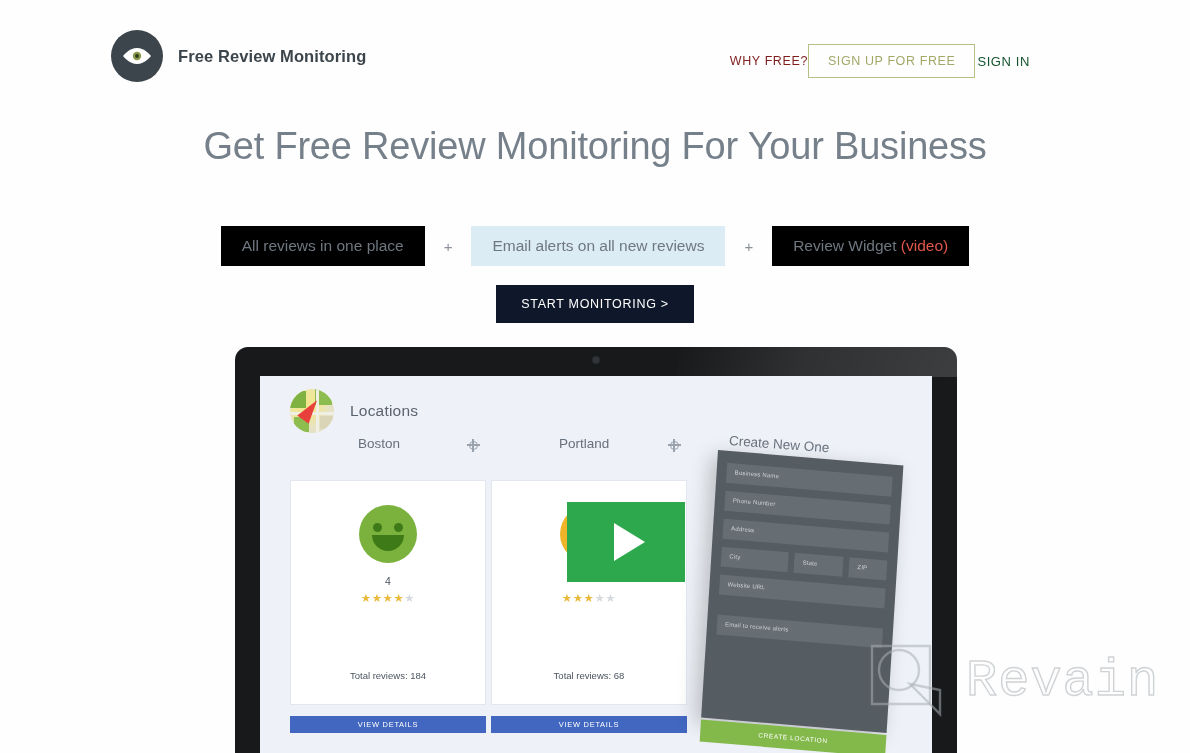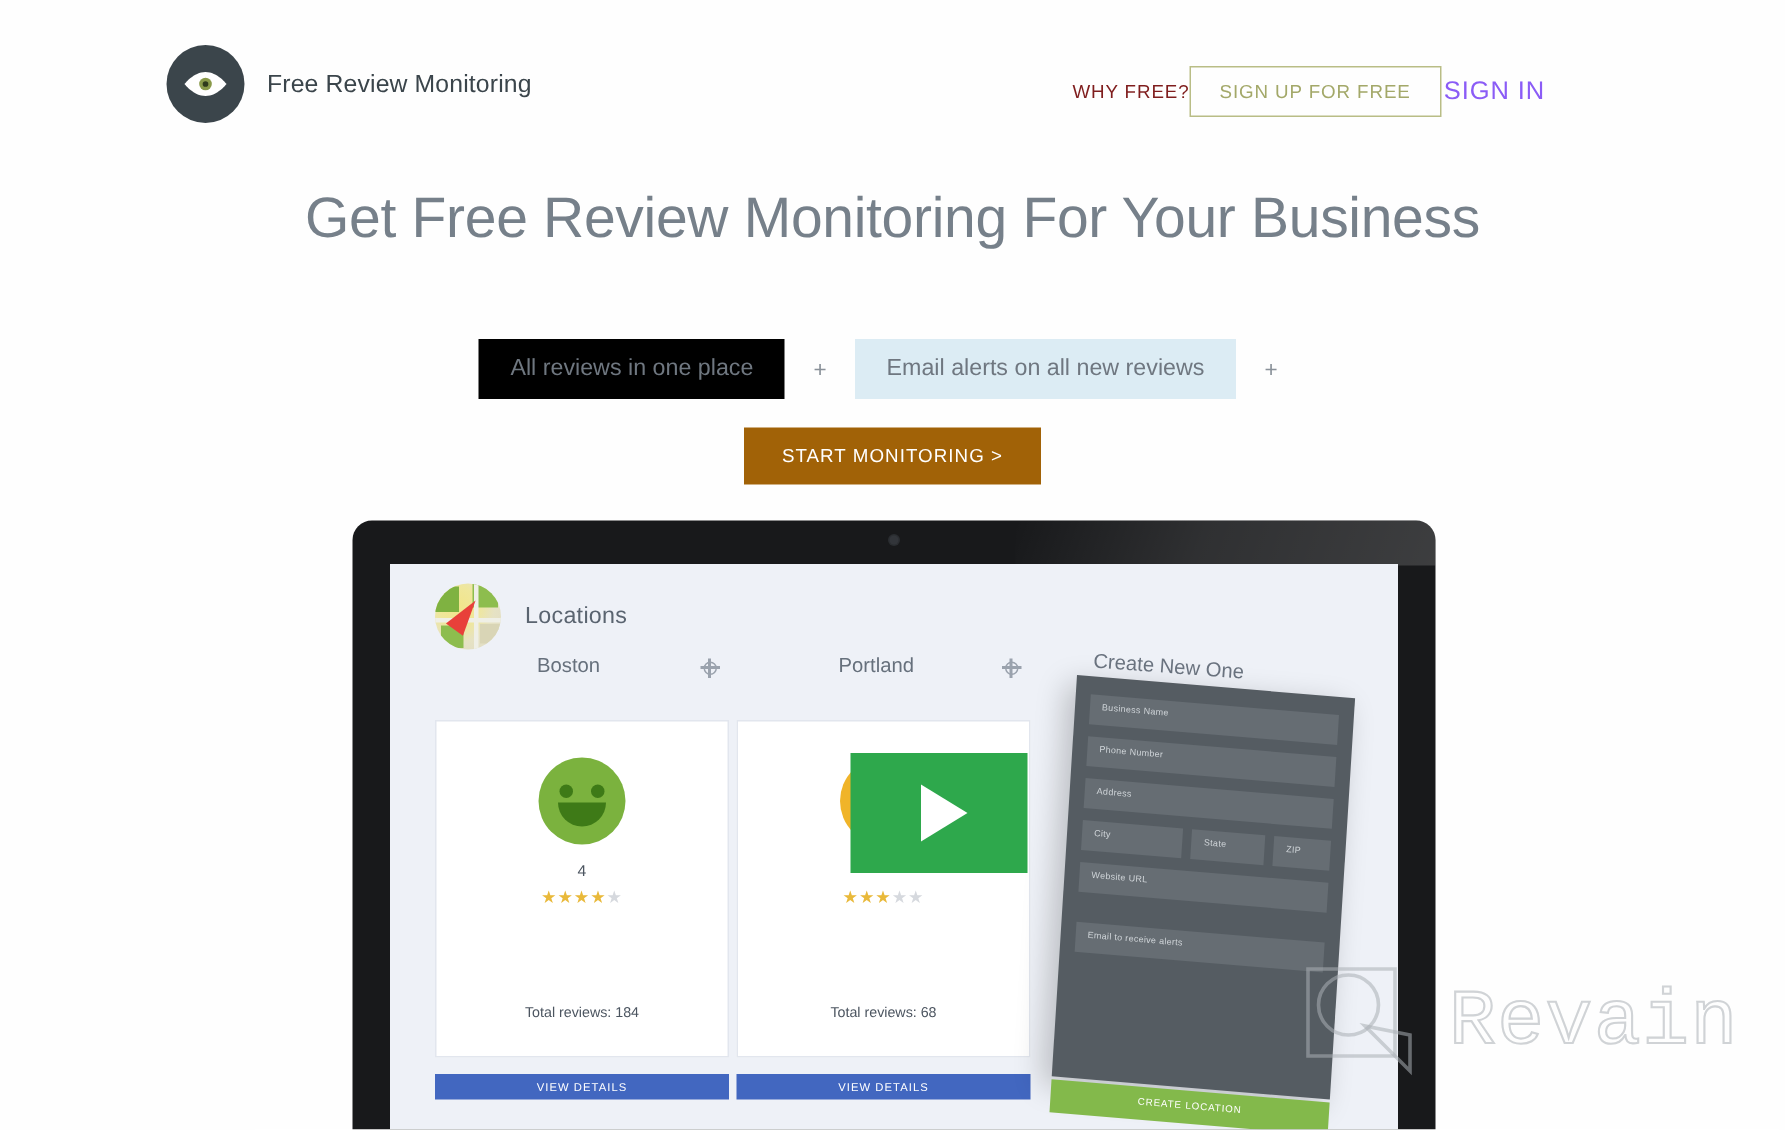--- a/index.html
+++ b/index.html
@@ -14,35 +14,35 @@
   
   .site-header {
     position: absolute; top: 0; left: 0; width: 1190px; height: 112px;
   }
   .brand { position: absolute; left: 111px; top: 30px; display: flex; align-items: center; gap: 15px; }
   .brand-logo {
     width: 52px; height: 52px; border-radius: 50%;
     background: #3b454b; display: flex; align-items: center; justify-content: center;
   }
   .brand-name {
-    font-size: 16.5px; font-weight: normal; color: #3b454b; letter-spacing: .1px;
+    font-size: 16.5px; font-weight: bold; color: #3b454b; letter-spacing: .1px;
     white-space: nowrap;
   }
   .nav { position: absolute; right: 160px; top: 44px; display: flex; align-items: center; gap: 0; }
   .nav-why {
     font-size: 12.5px; color: #7f1d1d; letter-spacing: .6px; white-space: nowrap;
     cursor: pointer;
   }
   .nav-signup {
     font-size: 12.5px; color: #a3a869; letter-spacing: .6px; white-space: nowrap;
     border: 1px solid #b9bd86; padding: 9px 19px; cursor: pointer; background: transparent;
     margin-right: 2px;
   }
   .nav-signin {
-    font-size: 17px; color: #8b5cf6; letter-spacing: .6px; white-space: nowrap; cursor: pointer;
+    font-size: 13px; color: #14532d; letter-spacing: .6px; white-space: nowrap; cursor: pointer;
   }
 
   
   .hero-title {
     position: absolute; top: 125px; left: 0; width: 1190px; text-align: center;
     font-size: 38px; font-weight: 300; color: #76808a; letter-spacing: -.2px;
     font-family: "Liberation Sans", sans-serif;
   }
   .chips {
     position: absolute; top: 226px; left: 0; width: 1190px;
@@ -51,21 +51,21 @@
   .chip {
     font-size: 15.5px; color: #6f7780; padding: 11px 21px; white-space: nowrap;
   }
   .chip.gray { background: #000000; text-align: center; }
   .chip.blue { background: #dcecf4; }
   .chip-video { color: #e2574c; }
   .plus { font-size: 15px; color: #8a9199; padding: 0 19px; }
 
   .cta-wrap { position: absolute; top: 285px; left: 0; width: 1190px; text-align: center; }
   .cta {
-    display: inline-block; background: #a16207; color: #ffffff;
+    display: inline-block; background: #0f172a; color: #ffffff;
     font-size: 12.5px; letter-spacing: .7px; padding: 12px 25px; border: none; cursor: pointer;
   }
 
   
   .laptop {
     position: absolute; left: 235px; top: 347px; width: 722px; height: 406px;
     background: #18191b; border-radius: 13px 13px 0 0; overflow: hidden; padding-left: 28px;
   }
   .laptop-gloss {
     position: absolute; right: 0; top: 0; width: 280px; height: 30px;
@@ -233,20 +233,21 @@
     </div>
   </div>
 
   <div class="hero-title">Get Free Review Monitoring For Your Business</div>
 
   <div class="chips">
     <span class="chip gray">All reviews in one place</span>
     <span class="plus">+</span>
     <span class="chip blue">Email alerts on all new reviews</span>
     <span class="plus">+</span>
+    <span class="chip gray"><span>Review Widget </span><span class="chip-video">(video)</span></span>
   </div>
 
   <div class="cta-wrap">
     <button class="cta">START MONITORING &gt;</button>
   </div>
 
   <div class="laptop">
     <div class="laptop-gloss"></div>
     <div class="webcam"></div>
 

